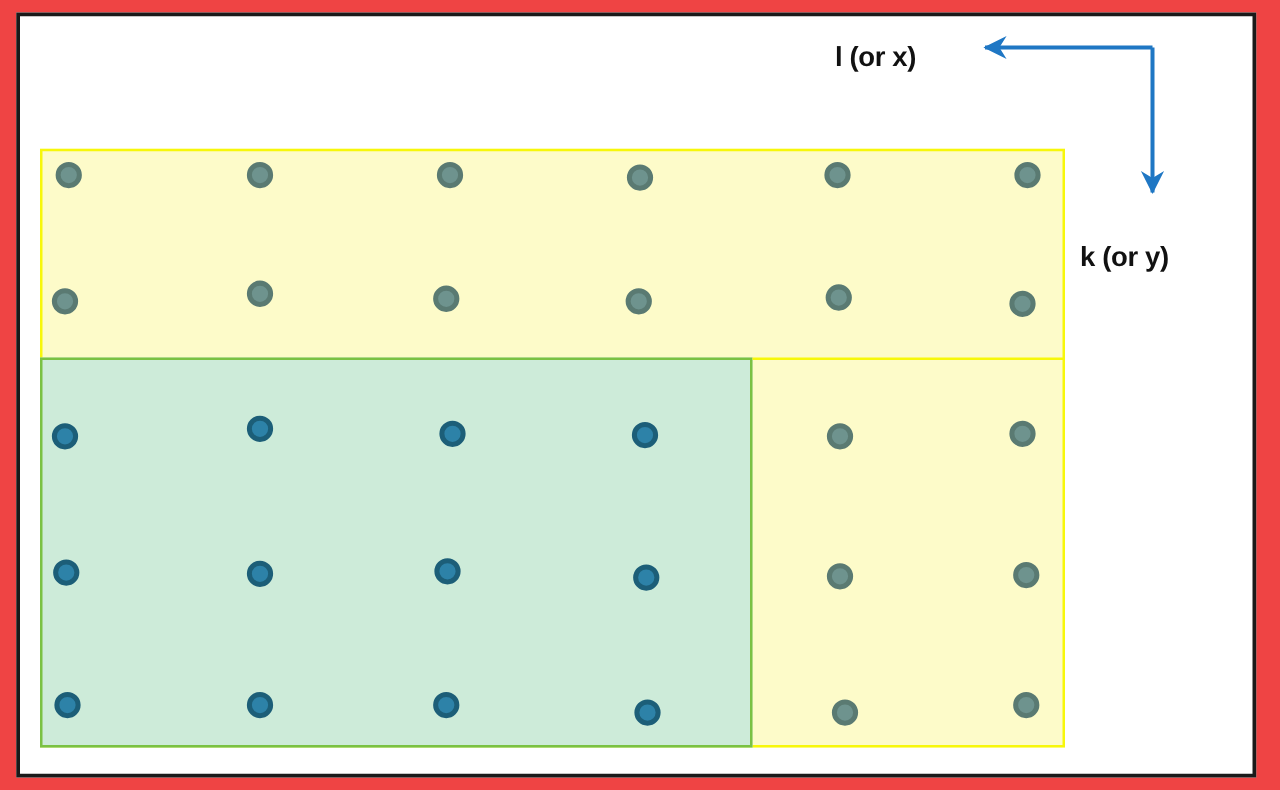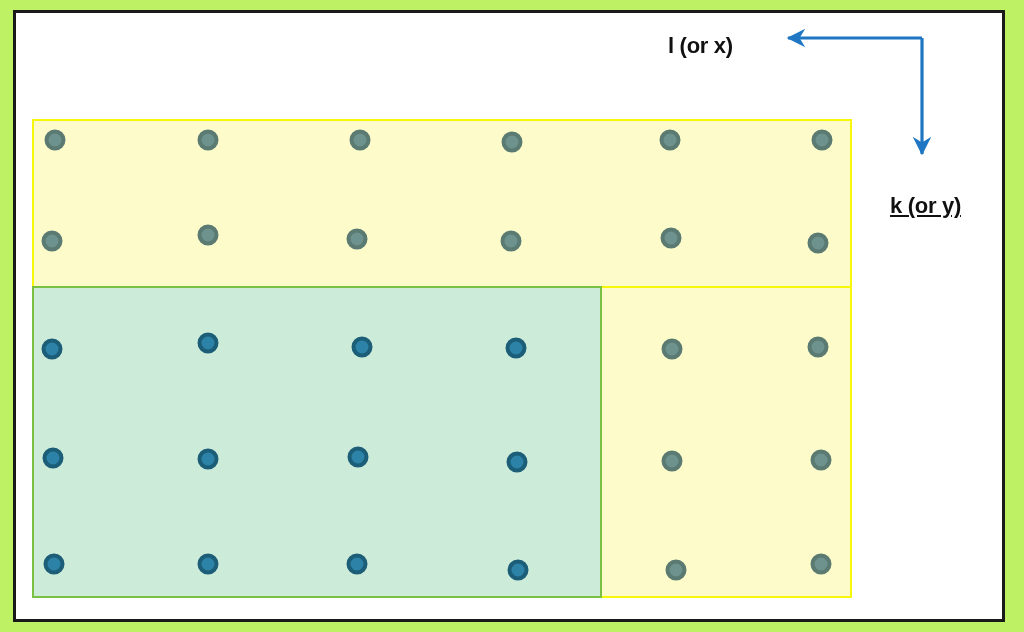--- a/index.html
+++ b/index.html
@@ -7,21 +7,21 @@
     padding: 0;
     background: #ffffff;
   }
   body {
     font-family: "Liberation Sans", sans-serif;
   }
   #canvas {
     position: relative;
     width: 1024px;
     height: 632px;
-    background: #bef264;
+    background: #ef4444;
     overflow: hidden;
   }
   
   .outer-frame {
     position: absolute;
     left: 13px;
     top: 10px;
     width: 992px;
     height: 612px;
     border: 3px solid #1a1a1a;
@@ -73,21 +73,21 @@
   .axis-label {
     position: absolute;
     font-family: "Liberation Sans", sans-serif;
     font-weight: bold;
     font-size: 22px;
     color: #111111;
     white-space: nowrap;
     letter-spacing: -0.3px;
   }
   .label-l { left: 668px; top: 33px; }
-  .label-k { left: 890px; top: 193px; text-decoration: underline; }
+  .label-k { left: 864px; top: 193px; }
 </style>
 </head>
 <body>
 
 <div id="canvas">
 
   <div class="outer-frame"></div>
 
   <div id="regions-layer">
       <div class="region region-yellow" style="left: 32px; top: 119px; width: 820px; height: 479px; background: rgb(253, 251, 201); border-color: rgb(247, 247, 10);"></div>

